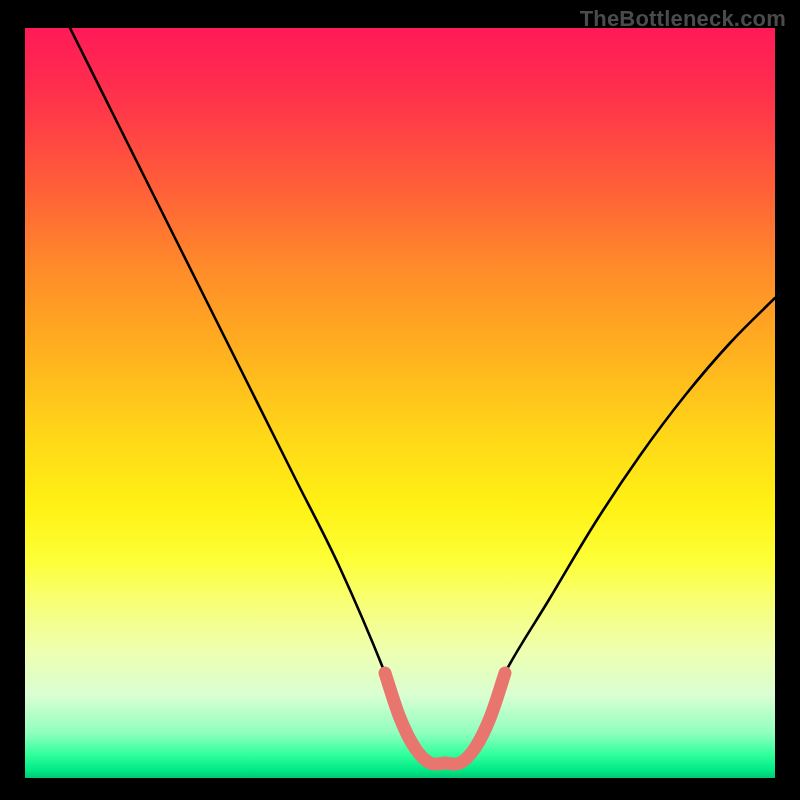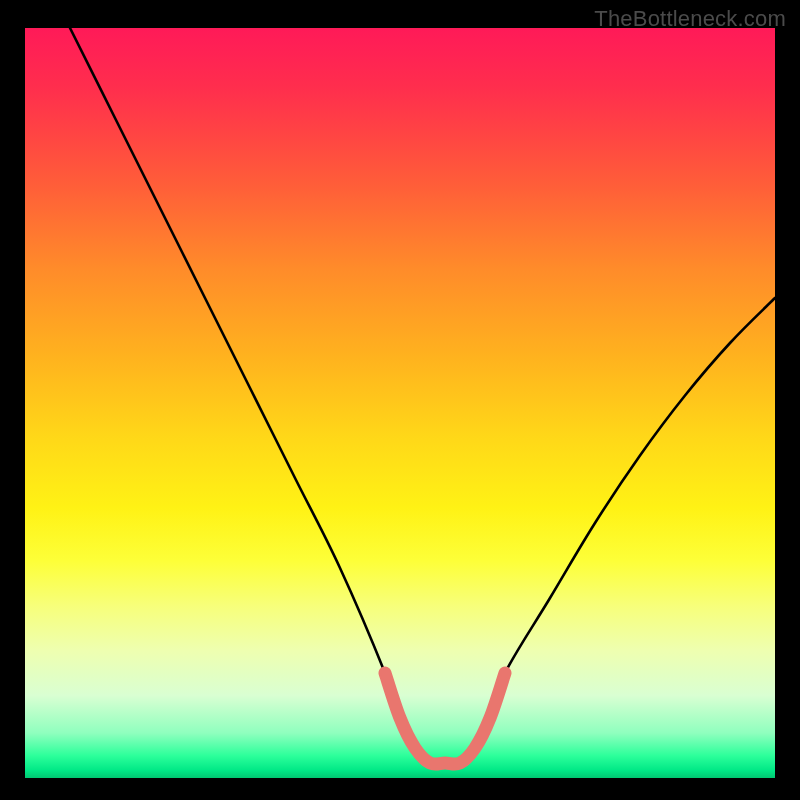--- a/index.html
+++ b/index.html
@@ -10,21 +10,21 @@
     position: relative;
     font-family: Arial, Helvetica, sans-serif;
     overflow: hidden;
   }
   .watermark {
     position: absolute;
     top: 6px;
     right: 14px;
     color: #4b4b4b;
     font-size: 22px;
-    font-weight: 400;
+    font-weight: 700;
     z-index: 10;
     letter-spacing: 0.2px;
   }
   .plot-area {
     position: absolute;
     left: 25px;
     top: 28px;
     width: 750px;
     height: 750px;
     background: linear-gradient(

